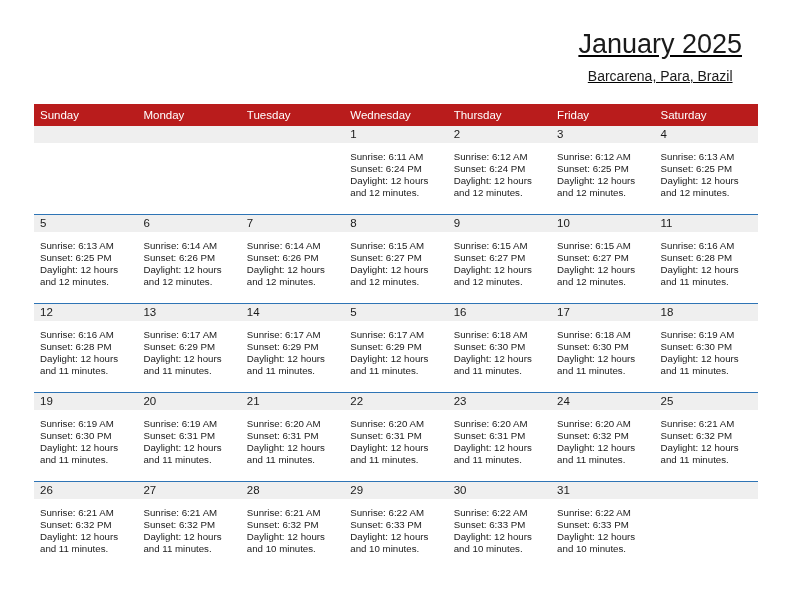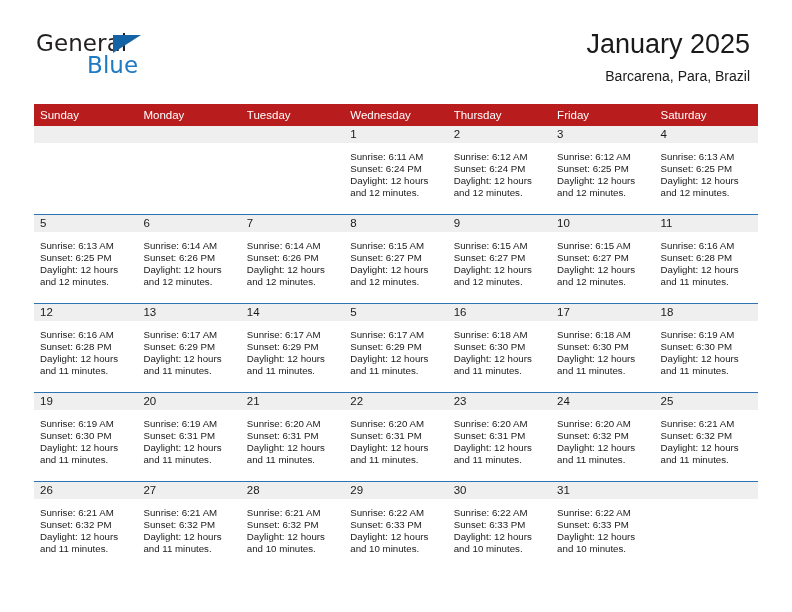--- a/index.html
+++ b/index.html
@@ -61,23 +61,24 @@
     left: 79px;
     top: 7px;
     width: 0;
     height: 0;
     border-left: 28px solid #1464a5;
     border-bottom: 18px solid transparent;
   }
 
   .title-block {
     position: absolute;
-    right: 8px;
+    right: 16px;
     top: 0;
-    text-align: right;
+    text-align: center;
+    text-decoration: underline;
   }
   .cal-title {
     font-size: 27px;
     color: #1a1a1a;
     font-weight: 400;
     line-height: 32px;
     white-space: nowrap;
     font-family: "Liberation Sans", sans-serif;
   }
   .cal-subtitle {
@@ -148,25 +149,20 @@
   }
   .cell-body div { white-space: nowrap; }
 </style>
 </head>
 <body>
 
 <div class="page">
 
   <div class="header">
 
-    <div class="brand">
-      <span class="brand-general">General</span>
-      <span class="brand-triangle"></span>
-      <span class="brand-blue">Blue</span>
-    </div>
 
     <div class="title-block">
       <div class="cal-title">January 2025</div>
       <div class="cal-subtitle">Barcarena, Para, Brazil</div>
     </div>
 
   </div>
 
   <table class="calendar">
     <colgroup>

